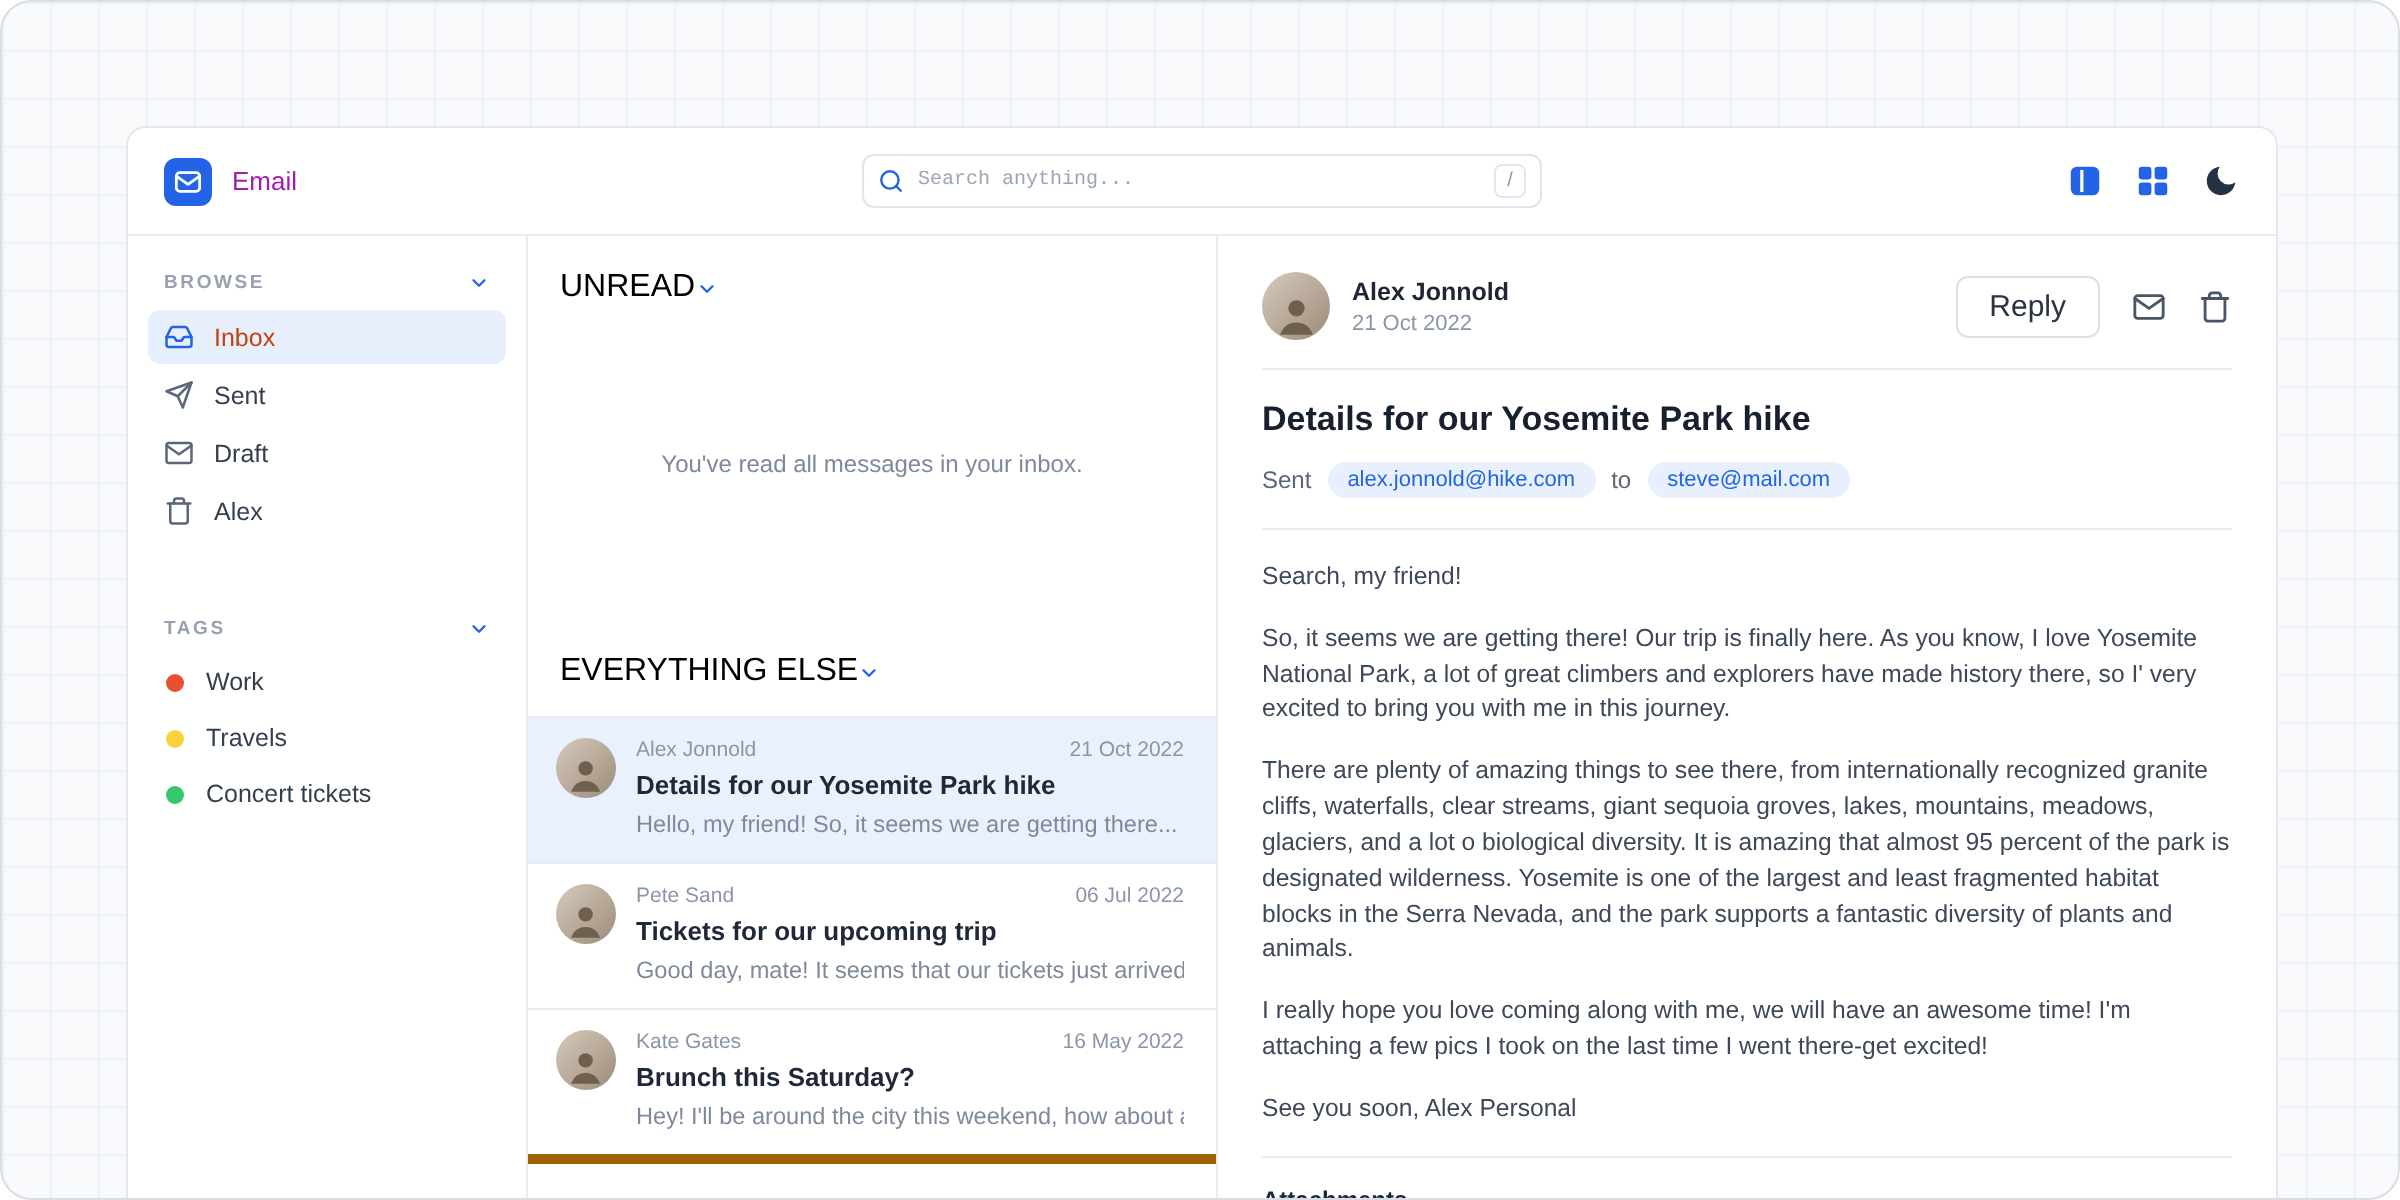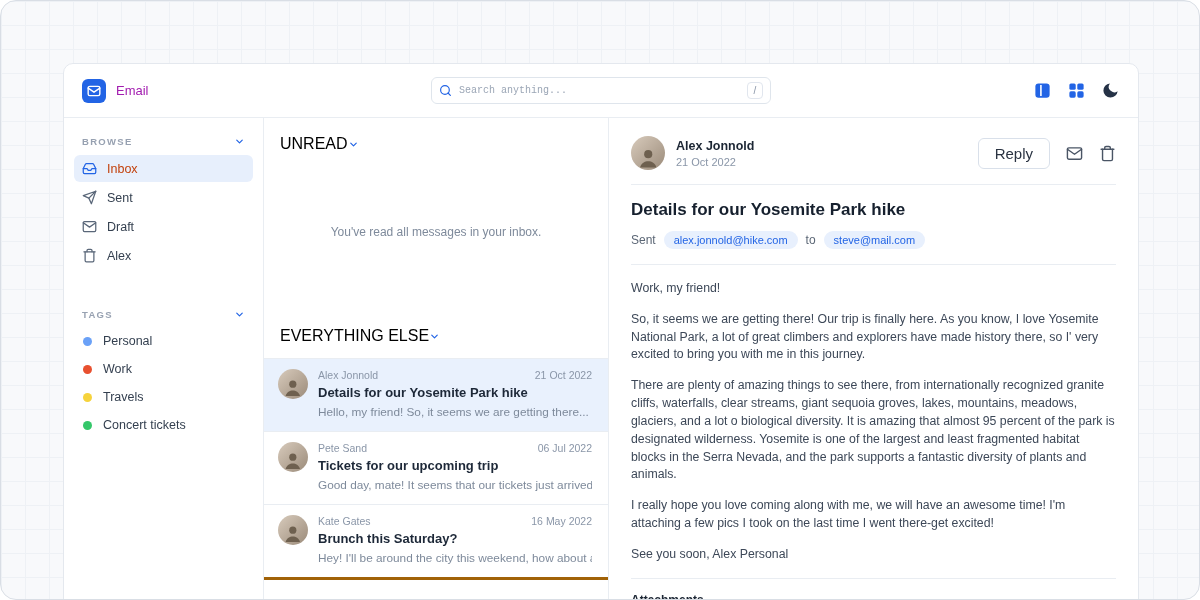--- a/index.html
+++ b/index.html
@@ -102,21 +102,21 @@
     height: 138px; display: flex; align-items: center; justify-content: center;
     font-size: 12px; color: #7e8a9b; padding: 0 30px;
   }
   .list-head.second { padding-top: 26px; padding-bottom: 13px; }
   .email-item {
     display: flex; gap: 10px;
     padding: 10px 16px 12px 14px;
     border-top: 1px solid #e9edf2;
     cursor: pointer;
   }
-  .email-item:last-child { border-bottom: 3px solid #a16207; }
+  .email-item:last-child { border-bottom: 5px solid #a16207; }
   .email-item.selected { background: #e9f1fd; }
   .avatar {
     border-radius: 50%; overflow: hidden; flex: 0 0 auto;
     background: linear-gradient(135deg, #d8cbbc, #9b8b7a);
     color: #6e604f; display: flex; align-items: flex-end; justify-content: center;
   }
   .avatar.sm { width: 30px; height: 30px; }
   .avatar.lg { width: 34px; height: 34px; }
   .avatar svg { width: 72%; height: 72%; }
   .ei-body { flex: 1; min-width: 0; }
@@ -238,24 +238,20 @@
         </nav>
 
         <div class="section-head tags-head">
           <span class="sec-label">TAGS</span>
           <svg class="chev" viewBox="0 0 24 24" fill="none" stroke="currentColor" stroke-width="2.6" stroke-linecap="round" stroke-linejoin="round">
               <polyline points="6 9 12 15 18 9"></polyline>
             </svg>
         </div>
 
         <div>
-          <div class="tag-item">
-            <span class="dot" style="background: rgb(106, 161, 247);"></span>
-            <span>Personal</span>
-          </div>
           <div class="tag-item">
             <span class="dot" style="background: rgb(232, 80, 47);"></span>
             <span>Work</span>
           </div>
           <div class="tag-item">
             <span class="dot" style="background: rgb(246, 211, 60);"></span>
             <span>Travels</span>
           </div>
           <div class="tag-item">
             <span class="dot" style="background: rgb(53, 199, 106);"></span>
@@ -364,21 +360,21 @@
         <h1 class="d-subject">Details for our Yosemite Park hike</h1>
 
         <div class="from-row">
           <span>Sent</span>
           <span class="chip">alex.jonnold@hike.com</span>
           <span>to</span>
           <span class="chip">steve@mail.com</span>
         </div>
 
         <div class="mail-body">
-          <p>Work, my friend!</p>
+          <p>Search, my friend!</p>
           <p>So, it seems we are getting there! Our trip is finally here. As you know, I love Yosemite National Park, a lot of great climbers and explorers have made history there, so I' very excited to bring you with me in this journey.</p>
           <p>There are plenty of amazing things to see there, from internationally recognized granite cliffs, waterfalls, clear streams, giant sequoia groves, lakes, mountains, meadows, glaciers, and a lot o biological diversity. It is amazing that almost 95 percent of the park is designated wilderness. Yosemite is one of the largest and least fragmented habitat blocks in the Serra Nevada, and the park supports a fantastic diversity of plants and animals.</p>
           <p>I really hope you love coming along with me, we will have an awesome time! I'm attaching a few pics I took on the last time I went there-get excited!</p>
           <p>See you soon, Alex Personal</p>
         </div>
 
         <div class="attach-title">Attachments</div>
 
       </section>
 

